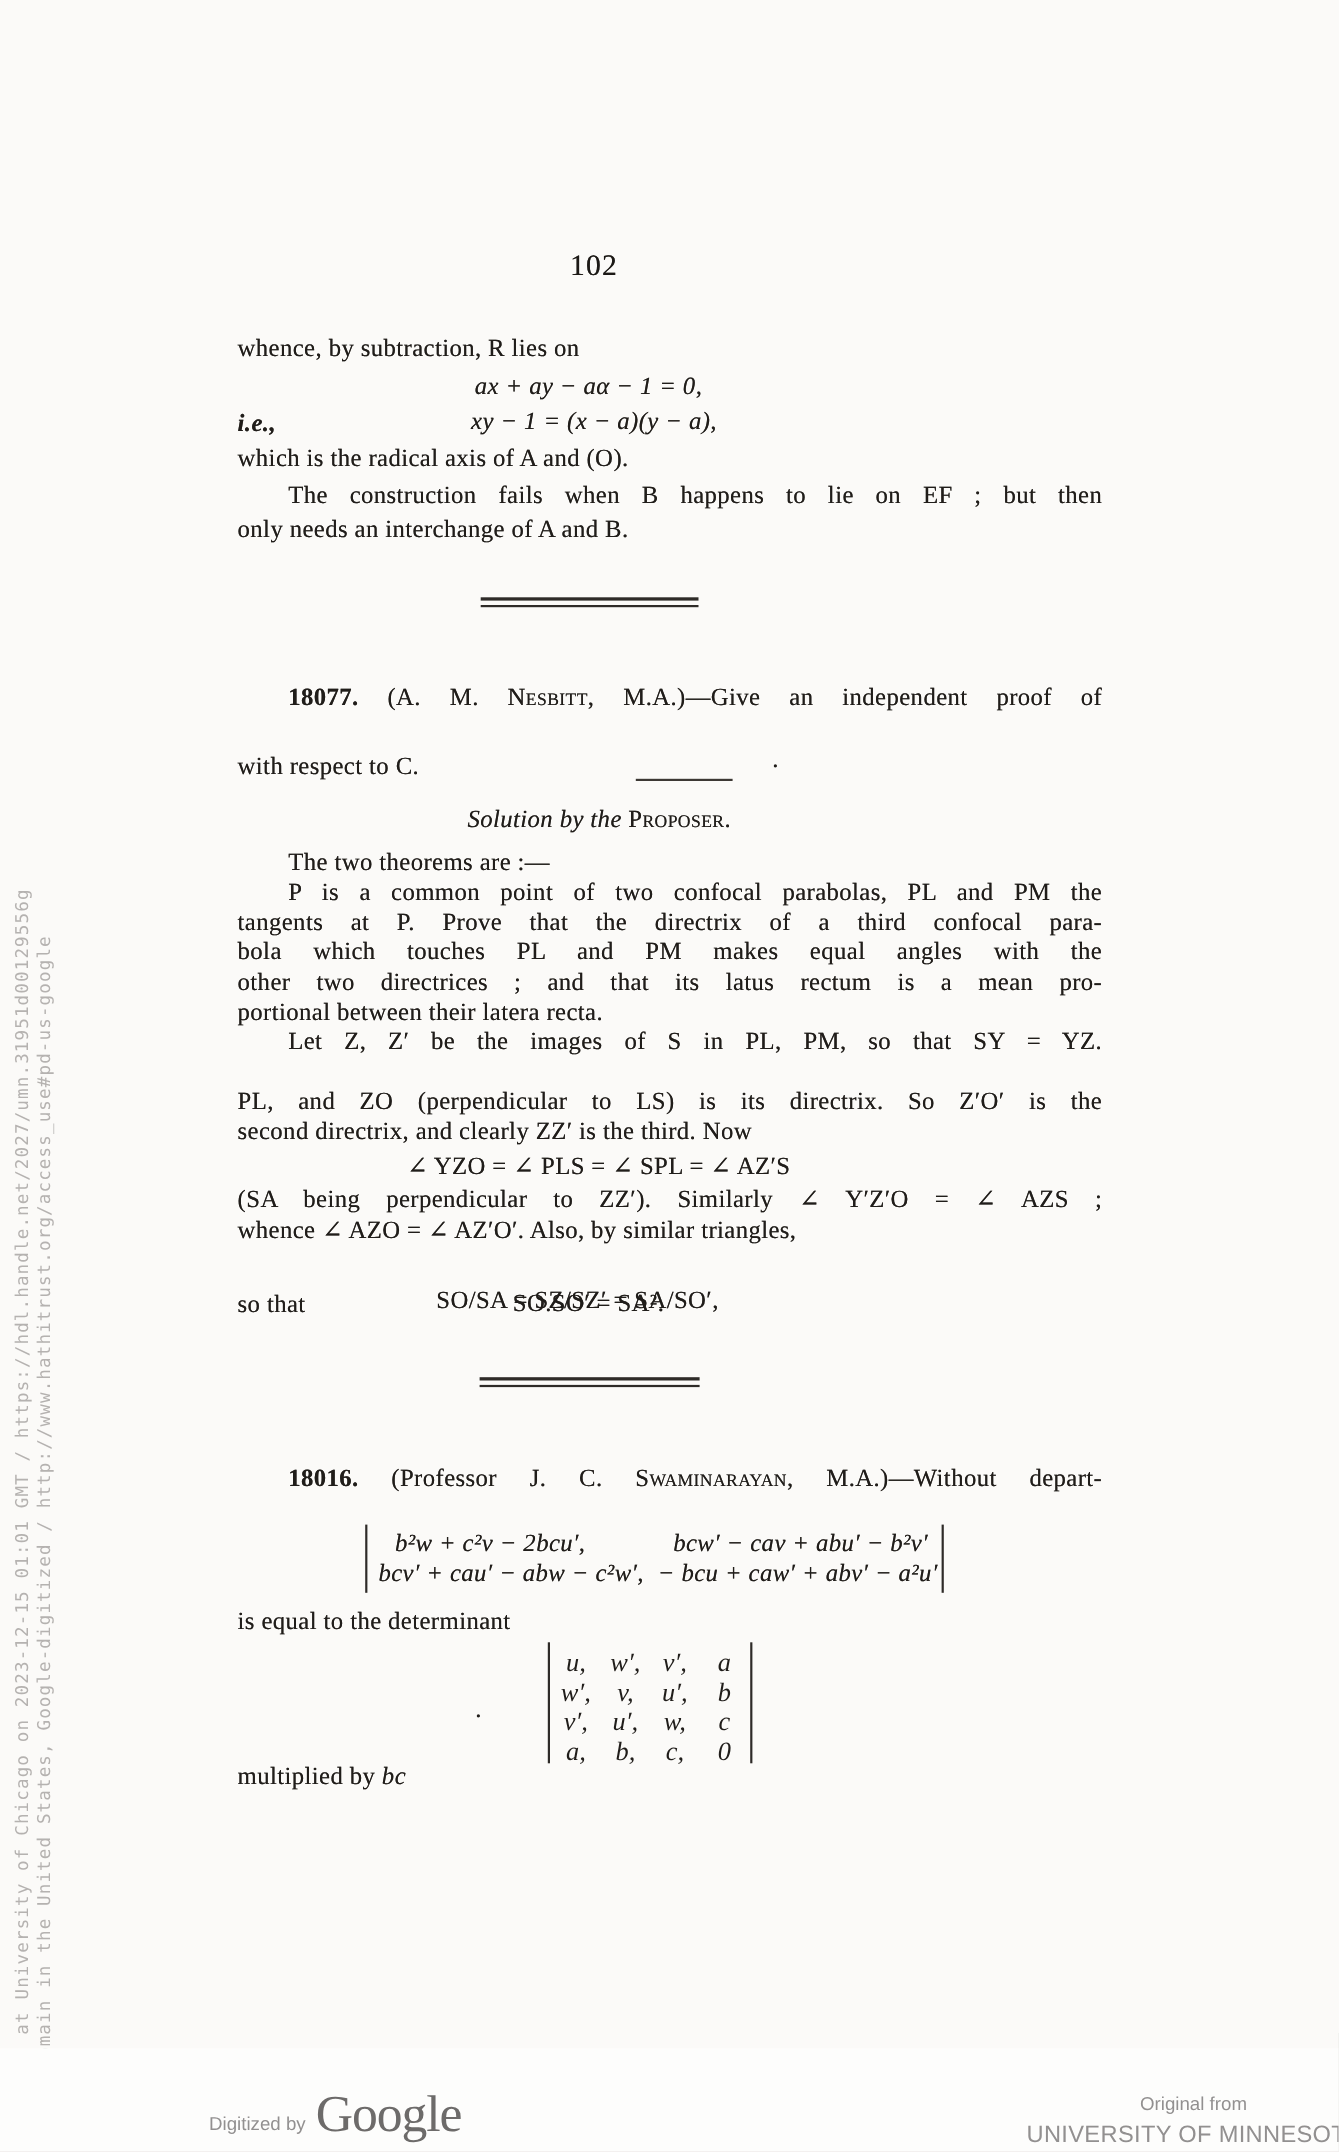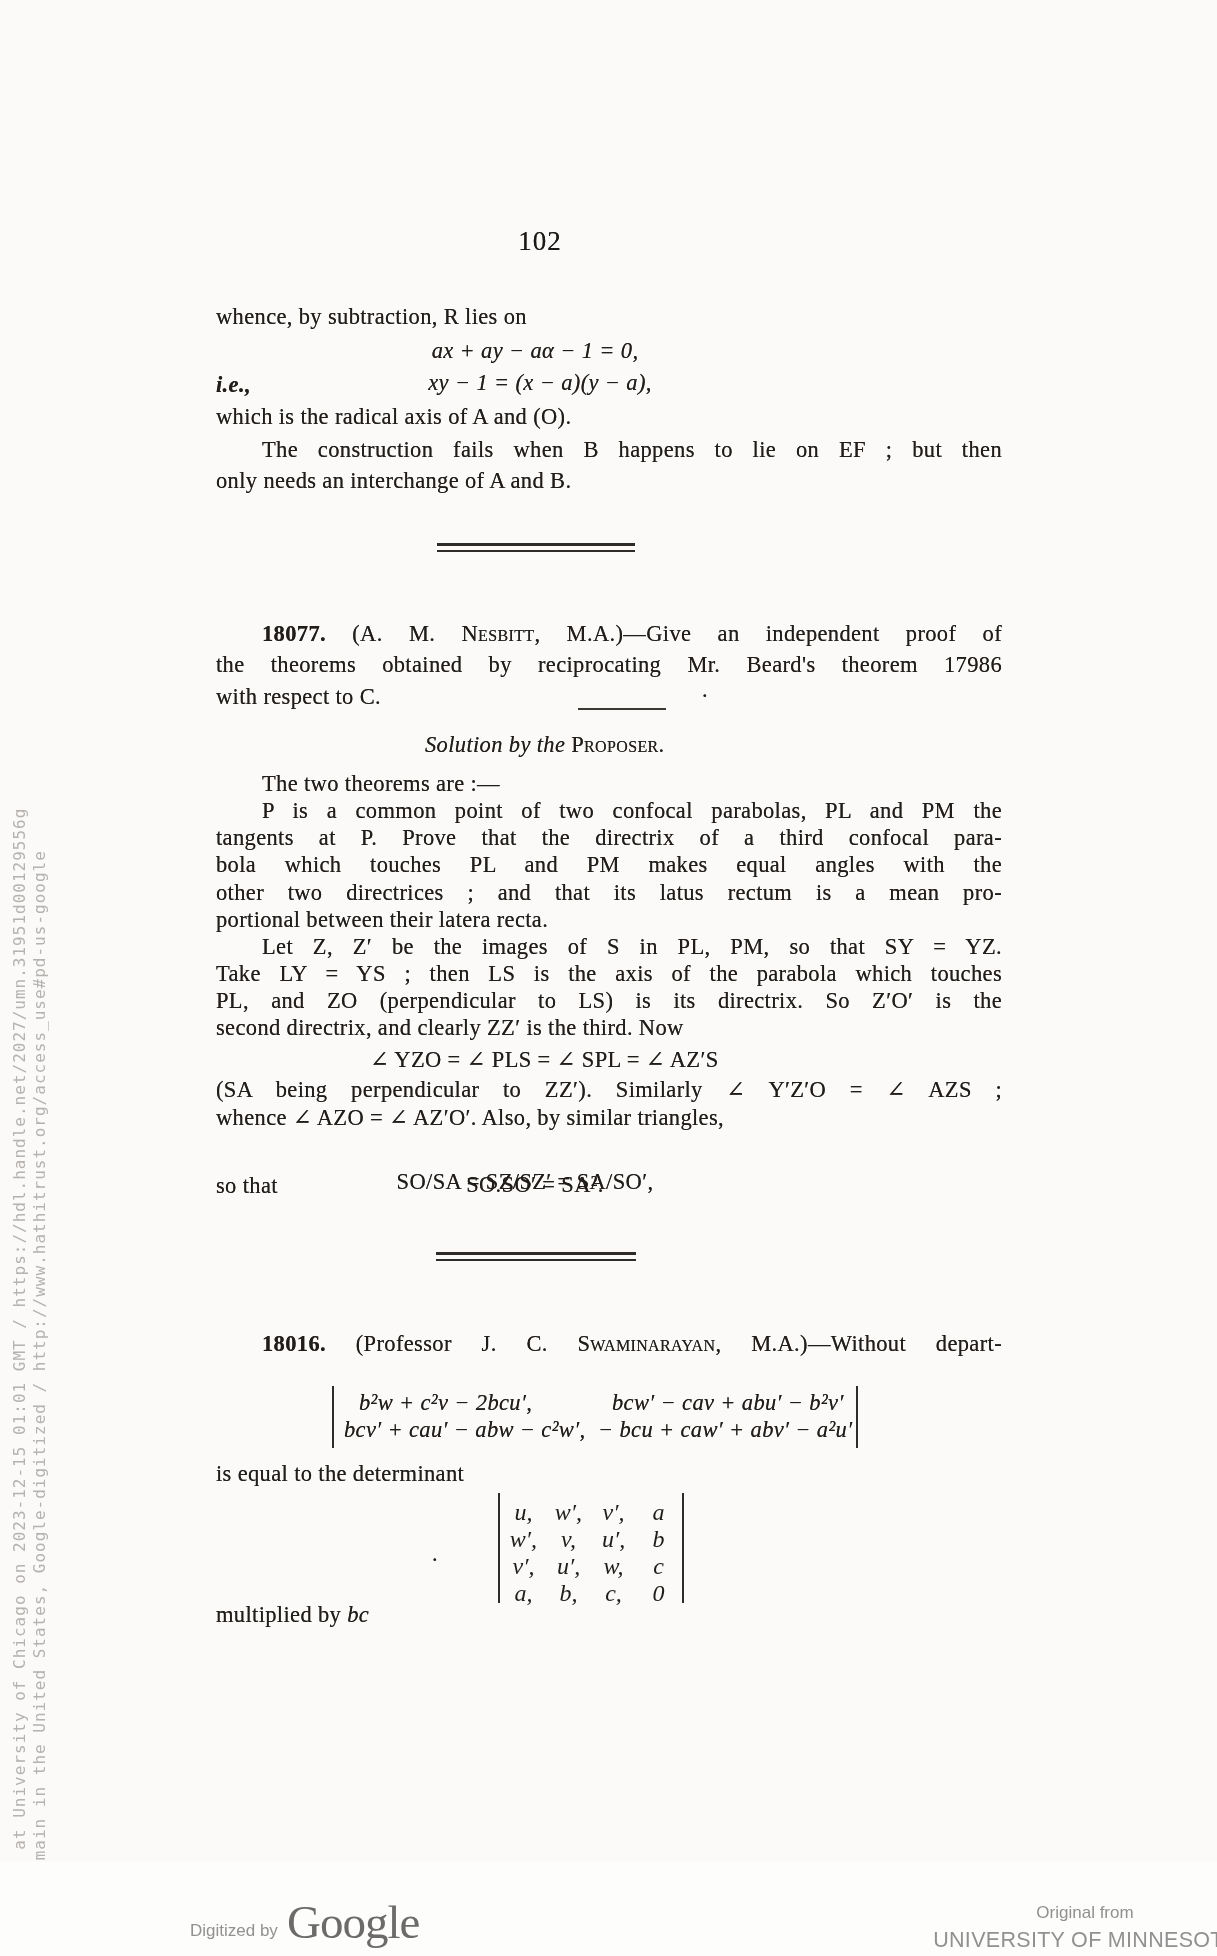--- a/index.html
+++ b/index.html
@@ -72,35 +72,33 @@
   <div class="line math ctr" style="left:380px;top:337px;width:310px;">ax + ay − aα − 1 = 0,</div>
   <div class="line math bold" style="left:216px;top:371px;">i.e.,</div>
   <div class="line math ctr" style="left:380px;top:369px;width:320px;">xy − 1 = (x − a)(y − a),</div>
   <div class="line" style="left:216px;top:403px;">which is the radical axis of A and (O).</div>
   <div class="line jl" style="left:262px;top:436px;width:740px;">The construction fails when B happens to lie on EF ; but then</div>
   <div class="line" style="left:216px;top:467px;">only needs an interchange of A and B.</div>
 
   <div class="double-rule" style="left:437px;top:543px;width:198px;"></div>
 
   <div class="line jl" style="left:262px;top:620px;width:740px;"><span class="bold">18077.</span><span>  (A. M. </span><span class="sc">Nesbitt</span><span>, M.A.)—Give an independent proof of</span></div>
-  <div class="line jl" style="left:216px;top:651px;width:786px;">the theorems obtained by reciprocating Mr. Beard's theorem 17986</div>
   <div class="line" style="left:216px;top:683px;">with respect to C.</div>
   <div class="single-rule" style="left:578px;top:708px;width:88px;"></div>
   <div class="line" style="left:702px;top:676px;">.</div>
 
   <div class="line" style="left:425px;top:731px;"><span class="it">Solution by the </span><span class="sc">Proposer.</span></div>
 
   <div class="line" style="left:262px;top:770px;">The two theorems are :—</div>
   <div class="line jl" style="left:262px;top:797px;width:740px;">P is a common point of two confocal parabolas, PL and PM the</div>
   <div class="line jl" style="left:216px;top:824px;width:786px;">tangents at P.  Prove that the directrix of a third confocal para-</div>
   <div class="line jl" style="left:216px;top:851px;width:786px;">bola which touches PL and PM makes equal angles with the</div>
   <div class="line jl" style="left:216px;top:879px;width:786px;">other two directrices ; and that its latus rectum is a mean pro-</div>
   <div class="line" style="left:216px;top:906px;">portional between their latera recta.</div>
   <div class="line jl" style="left:262px;top:933px;width:740px;">Let Z, Z′ be the images of S in PL, PM, so that SY = YZ.</div>
-  <div class="line jl" style="left:216px;top:960px;width:786px;">Take LY = YS ; then LS is the axis of the parabola which touches</div>
   <div class="line jl" style="left:216px;top:987px;width:786px;">PL, and ZO (perpendicular to LS) is its directrix.  So Z′O′ is the</div>
   <div class="line" style="left:216px;top:1014px;">second directrix, and clearly ZZ′ is the third.   Now</div>
 
   <div class="line ctr" style="left:370px;top:1046px;width:330px;">∠ YZO = ∠ PLS = ∠ SPL = ∠ AZ′S</div>
 
   <div class="line jl" style="left:216px;top:1076px;width:786px;">(SA being perpendicular to ZZ′).   Similarly   ∠ Y′Z′O = ∠ AZS ;</div>
   <div class="line" style="left:216px;top:1104px;">whence  ∠ AZO = ∠ AZ′O′.   Also, by similar triangles,</div>
 
   <div class="line ctr" style="left:360px;top:1136px;width:330px;margin-top:32px;">SO/SA = SZ/SZ′ = SA/SO′,</div>
   <div class="line" style="left:216px;top:1172px;">so that</div>

